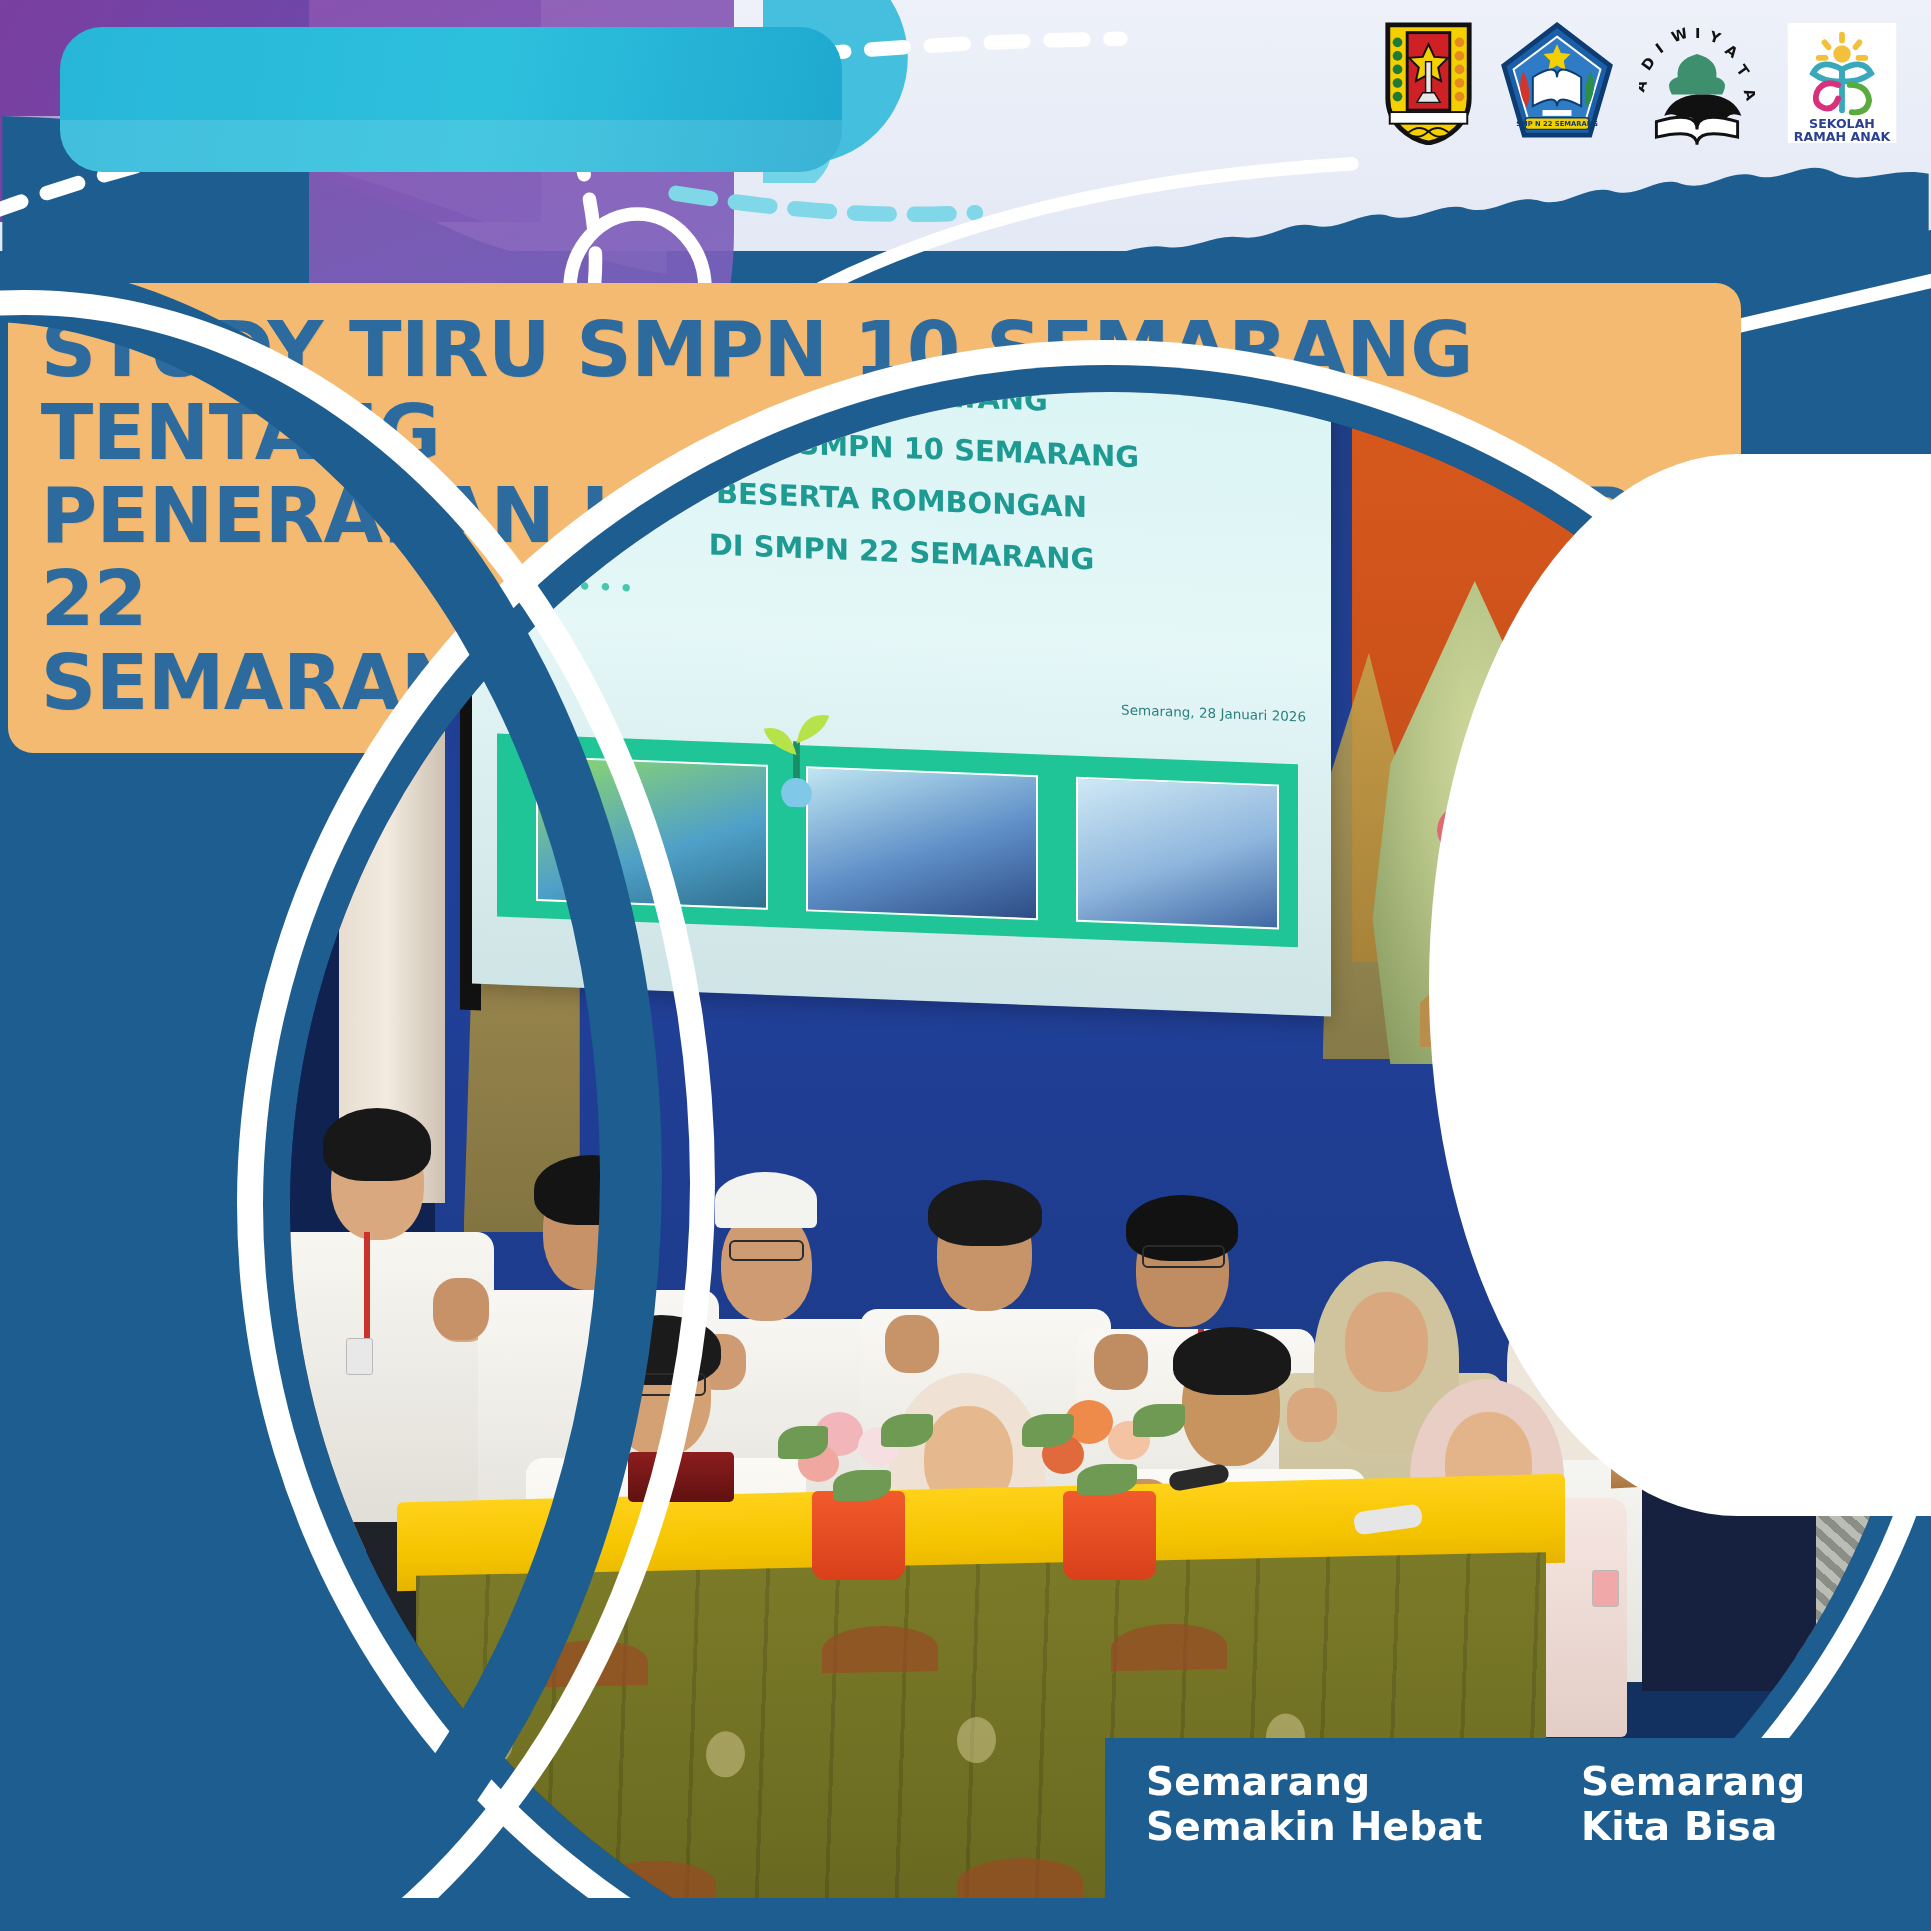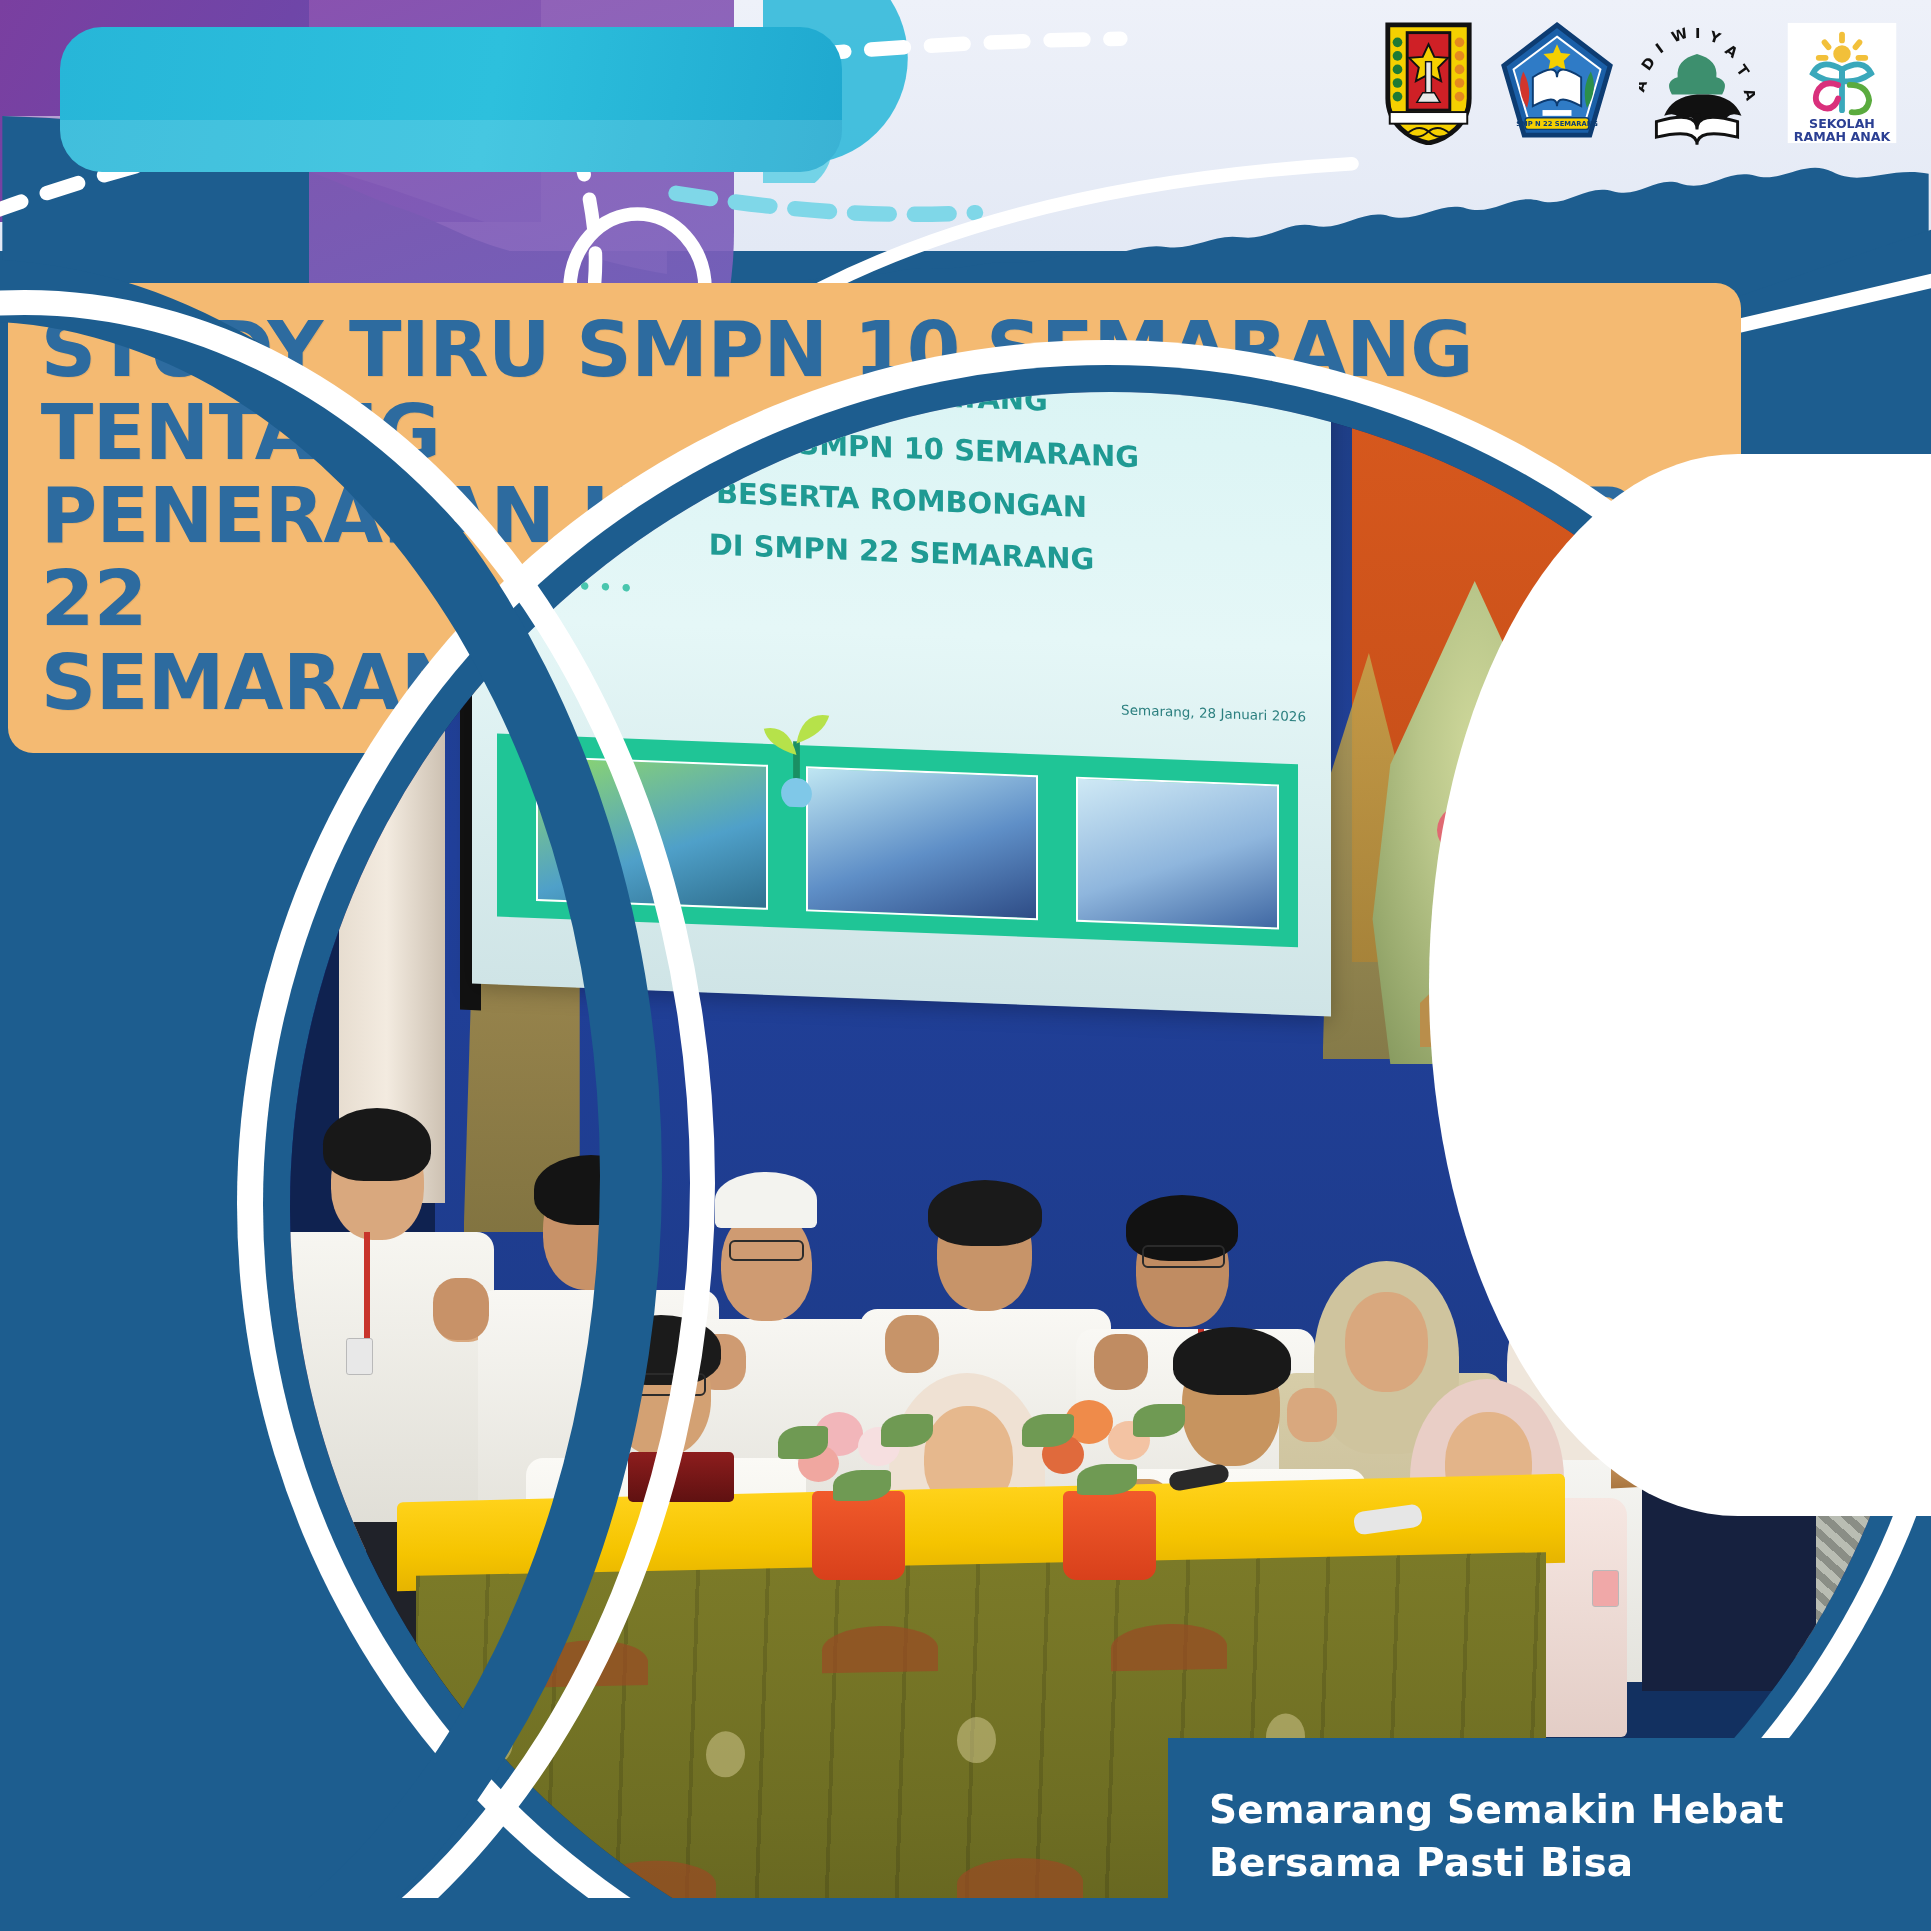--- a/index.html
+++ b/index.html
@@ -156,23 +156,23 @@
   .right-wedge { position:absolute; right:-116px; top:454px; width:618px; height:1062px;
      background:#ffffff; border-radius:50% 0 0 50%; z-index:18; }
   .right-blue-strip { position:absolute; right:-39px; top:183px; width:599px; height:415px;
      background:#1d5d8f; z-index:13;
      clip-path:polygon(0% 58%, 100% 8%, 100% 100%, 0% 100%); }
   .right-white-line { position:absolute; right:-39px; top:230px; width:599px; height:290px;
      background:#ffffff; z-index:14;
      clip-path:polygon(0% 60%, 100% 12%, 100% 17%, 0% 65%); }
 
   
-  .tagline { position:absolute; right:0; bottom:0; width:763px; height:193px;
+  .tagline { position:absolute; right:0; bottom:0; width:826px; height:193px;
      background:#1d5d8f; z-index:30; padding:21px 27px 17.4px 41px;
-     display:flex; flex-direction:column; justify-content:center; gap:7.7px; }
+     display:flex; flex-direction:row; justify-content:center; gap:7.7px; }
   .tagline div { color:#ffffff; font-size:39px; font-weight:700;
      font-family:"DejaVu Sans", sans-serif; letter-spacing:0.2px; }
   .bottom-bar { position:absolute; left:0; bottom:0; width:1168px; height:33px;
      background:#1d5d8f; z-index:29; }
 </style>
 </head>
 <body>
 
 <div id="poster">
 
@@ -492,17 +492,17 @@
 
   <div class="arc-blue-1"></div>
   <div class="arc-white-1"></div>
 
   <div class="right-wedge"></div>
 
   <div class="bottom-bar"></div>
 
   <div class="tagline">
     <div>Semarang Semakin Hebat</div>
-    <div>Bersama Pasti Bisa</div>
+    <div>Semarang Kita Bisa</div>
   </div>
 
 </div>
 
 
 </body></html>

